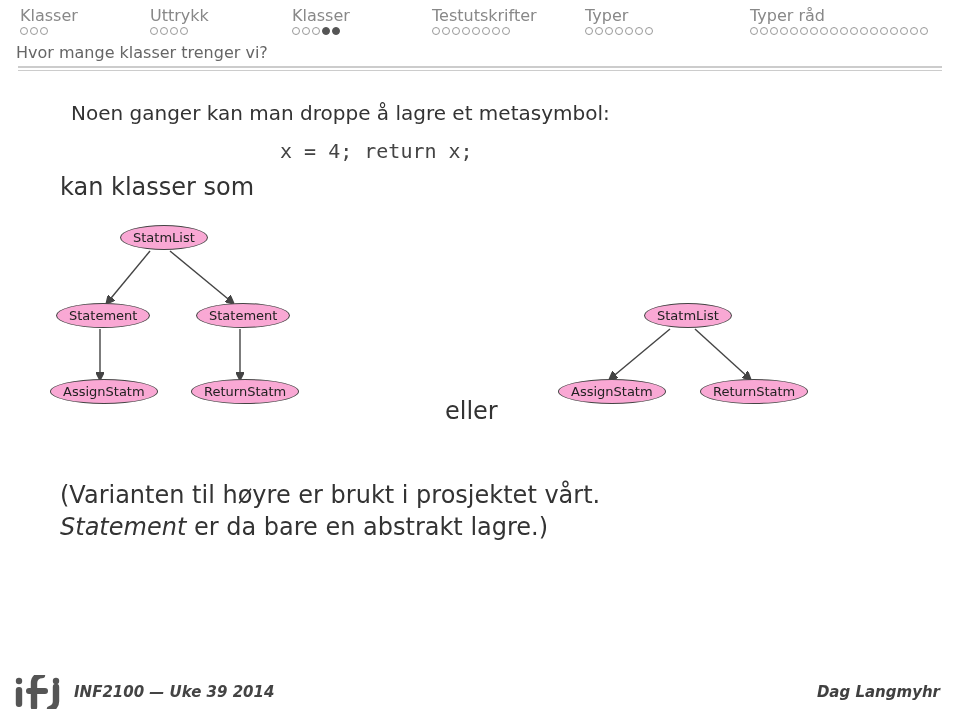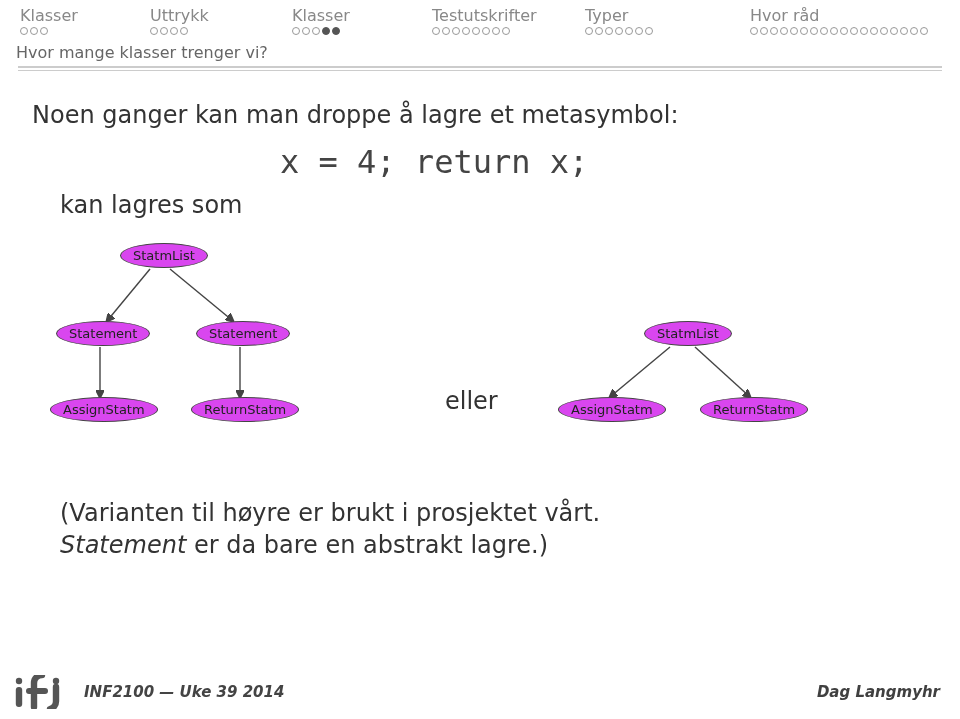--- a/index.html
+++ b/index.html
@@ -52,27 +52,27 @@
   .subtitle {
     font-size: 16px;
     color: #666;
     padding: 6px 20px 4px 16px;
   }
   .hr1 { border: none; border-top: 2px solid #ccc; margin: 0 18px; }
   .hr2 { border: none; border-top: 1px solid #ccc; margin: 2px 18px 0 18px; }
 
   
   .intro {
-    font-size: 24px;
-    color: #333;
-    margin: 30px 0 0 32px;
+    font-size: 20px;
+    color: #333;
+    margin: 30px 0 0 71px;
   }
   .code {
     font-family: "DejaVu Sans Mono", "Menlo", monospace;
-    font-size: 32px;
+    font-size: 20px;
     color: #444;
     margin: 14px 0 0 280px;
     white-space: pre;
   }
   .stored {
     font-size: 24px;
     color: #333;
     margin: 10px 0 0 60px;
   }
 
@@ -85,35 +85,35 @@
   .ellipse {
     position: absolute;
     border: 1.5px solid #444;
     border-radius: 50%;
     font-size: 13px;
     color: #222;
     display: flex;
     align-items: center;
     justify-content: center;
     padding: 4px 12px;
-    background: #d946ef;
+    background: #f9a8d4;
     white-space: nowrap;
     font-family: "DejaVu Sans", sans-serif;
   }
   .arrow {
     position: absolute;
     stroke: #444;
     fill: #444;
   }
   .middle-word {
     position: absolute;
     font-size: 24px;
     color: #333;
     left: 445px;
-    top: 158px;
+    top: 186px;
   }
 
   .outro {
     font-size: 24px;
     color: #333;
     margin: 8px 0 0 60px;
     line-height: 1.35;
   }
   .outro .emph {
     font-style: italic;
@@ -130,21 +130,21 @@
     align-items: center;
     justify-content: space-between;
     padding: 0 20px 8px 12px;
     box-sizing: border-box;
   }
   .footer .course {
     font-size: 15px;
     font-weight: bold;
     font-style: italic;
     color: #444;
-    margin-left: 12px;
+    margin-left: 2px;
   }
   .footer .author {
     font-size: 15px;
     font-weight: bold;
     font-style: italic;
     color: #404040;
   }
   .logo {
     display: inline-flex;
     align-items: flex-end;
@@ -202,21 +202,21 @@
         <span class="dot"></span>
         <span class="dot"></span>
         <span class="dot"></span>
         <span class="dot"></span>
         <span class="dot"></span>
         <span class="dot"></span>
         <span class="dot"></span>
       </div>
   </div>
   <div class="nav-item">
-    <span>Hvor råd</span>
+    <span>Typer råd</span>
     <div class="dots">
         <span class="dot"></span>
         <span class="dot"></span>
         <span class="dot"></span>
         <span class="dot"></span>
         <span class="dot"></span>
         <span class="dot"></span>
         <span class="dot"></span>
         <span class="dot"></span>
         <span class="dot"></span>
@@ -232,21 +232,21 @@
       </div>
   </div>
 </div>
 
 <div class="subtitle">Hvor mange klasser trenger vi?</div>
 <hr class="hr1">
 <hr class="hr2">
 
 <div class="intro">Noen ganger kan man droppe å lagre et metasymbol:</div>
 <div class="code">x = 4; return x;</div>
-<div class="stored">kan lagres som</div>
+<div class="stored">kan klasser som</div>
 
 <div class="diag-row">
 
   <svg class="arrow" style="left:0;top:0" width="420" height="250">
     <defs>
       <marker id="ah" markerWidth="6" markerHeight="6" refX="5" refY="3" orient="auto">
         <path d="M0,0 L6,3 L0,6 Z" fill="#444"></path>
       </marker>
     </defs>
 

